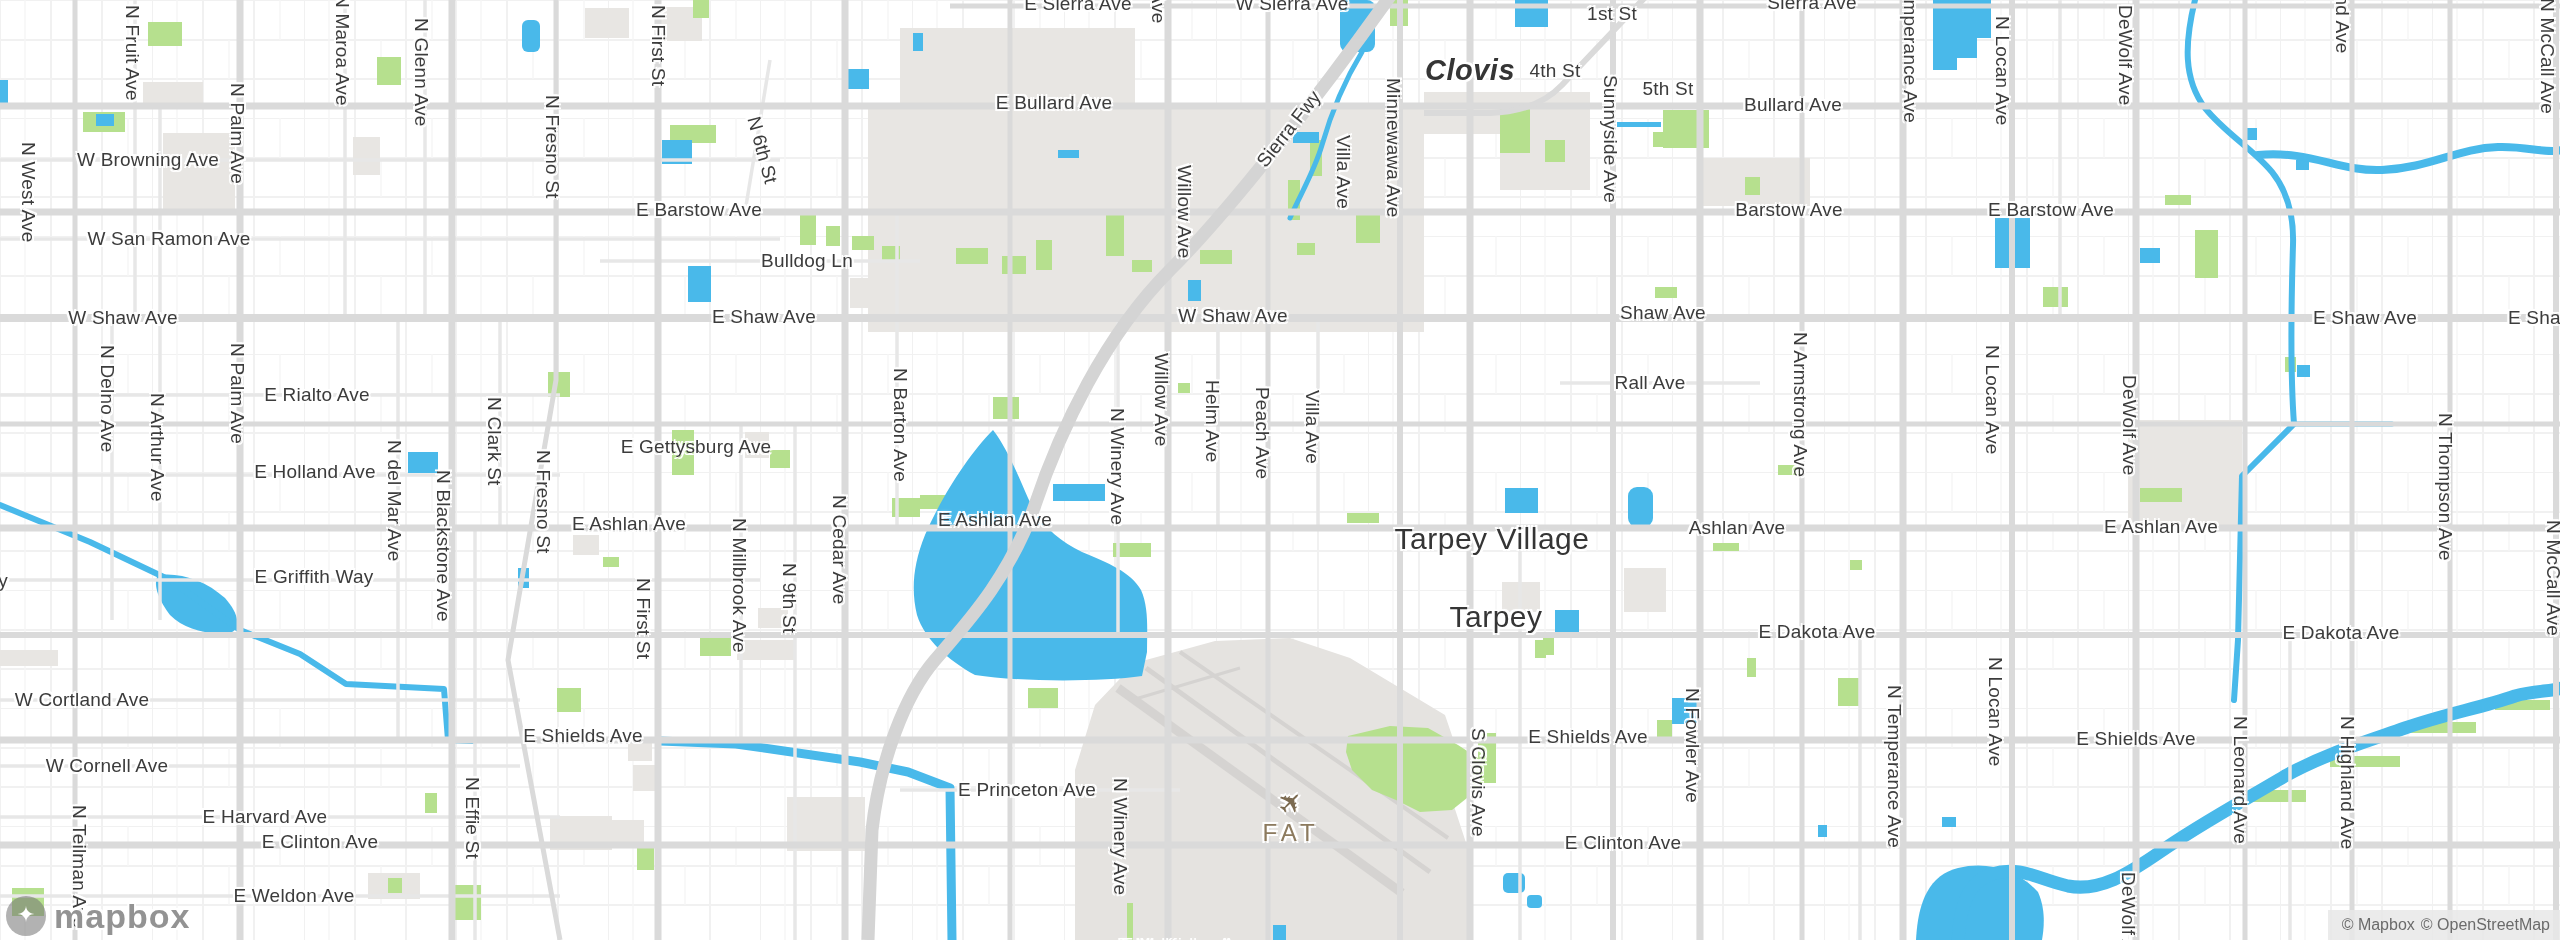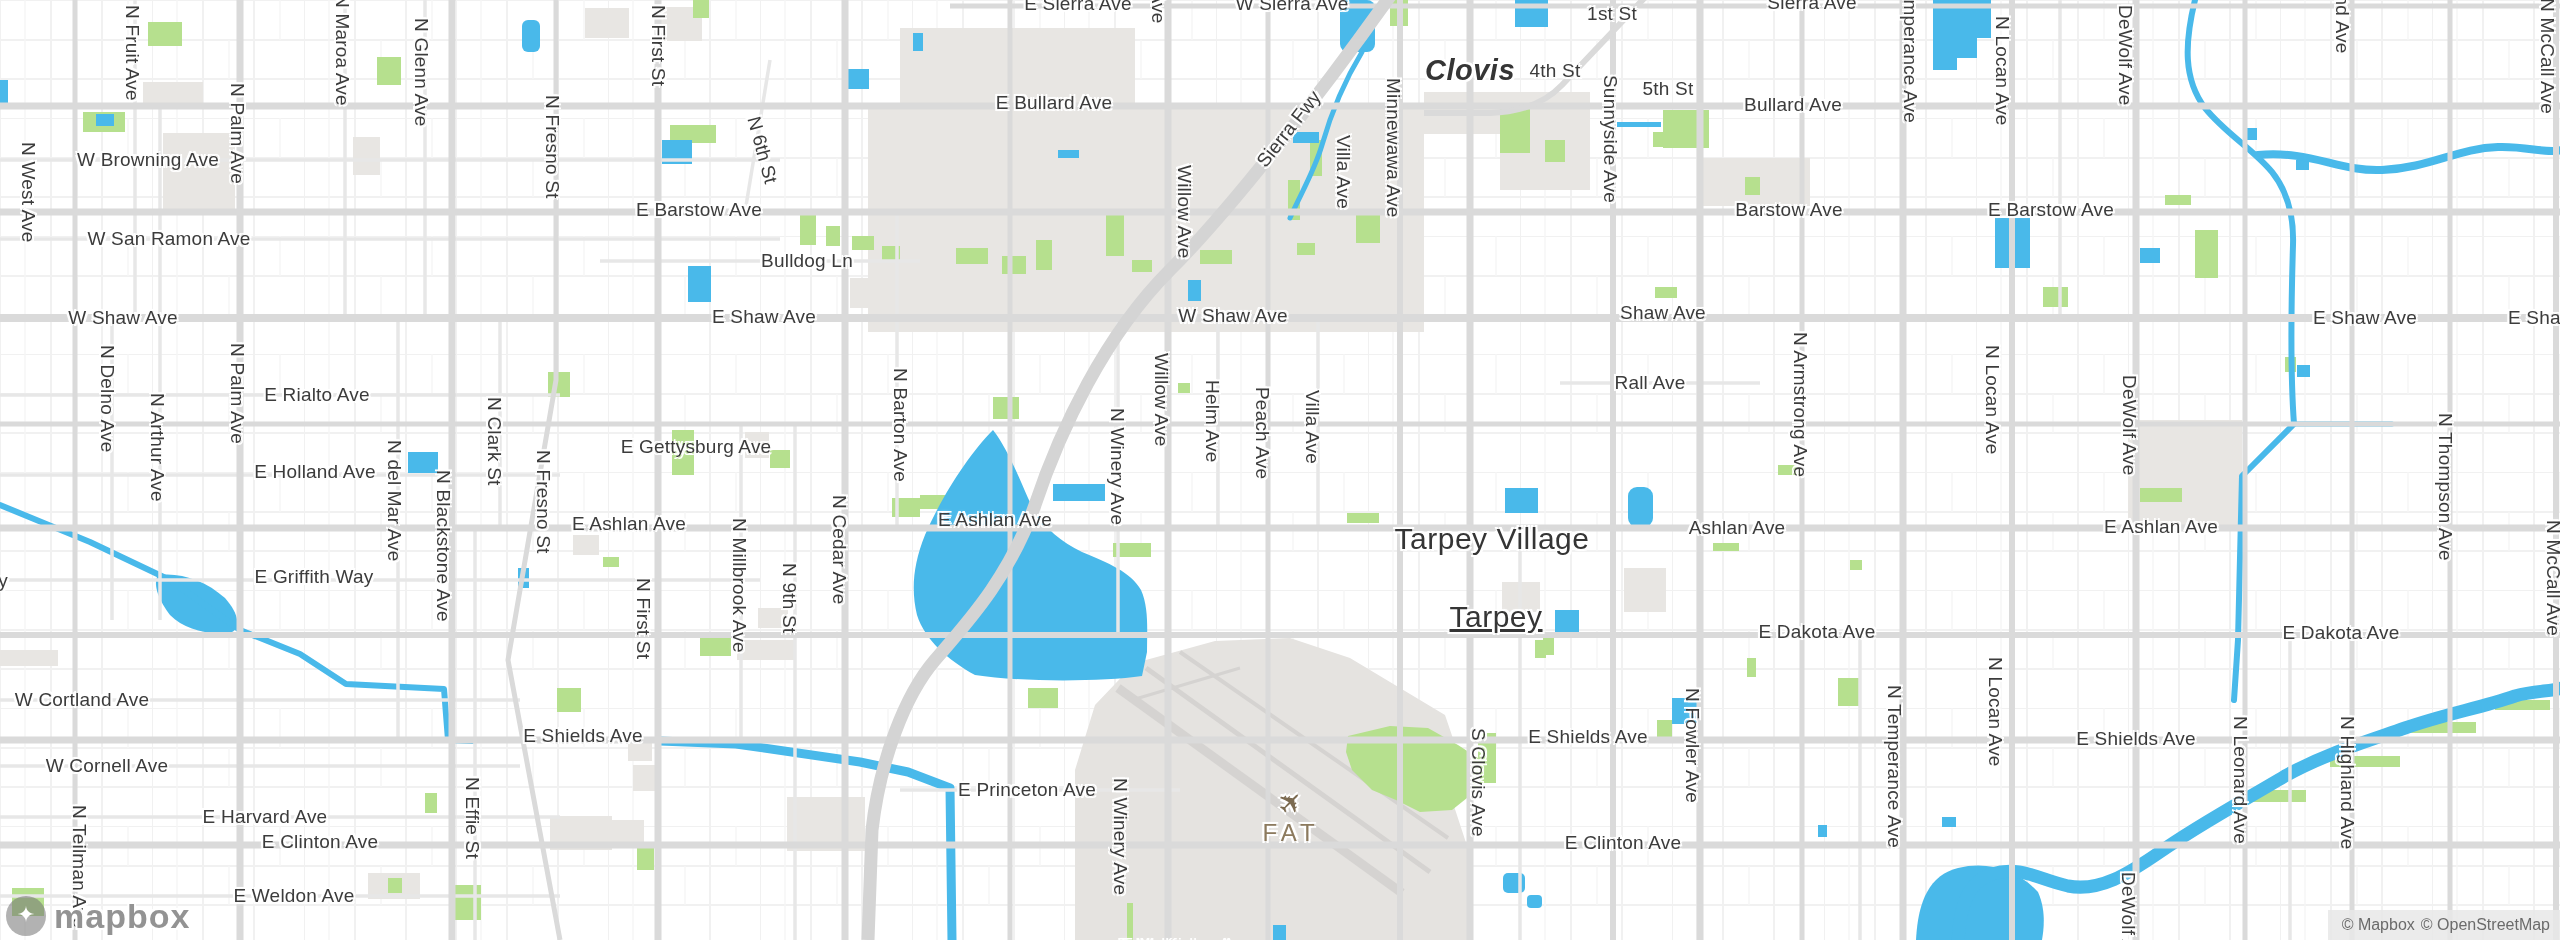--- a/index.html
+++ b/index.html
@@ -388,21 +388,21 @@
       <div class="vwrap" style="left: 2358px; top: 716px;"><span>N Highland Ave</span></div>
       <div class="vwrap" style="left: 2353px; top: -80px;"><span>N Highland Ave</span></div>
       <div class="vwrap" style="left: 1703px; top: 688px;"><span>N Fowler Ave</span></div>
       <div class="vwrap" style="left: 1489px; top: 728px;"><span>S Clovis Ave</span></div>
       <div class="vwrap" style="left: 483px; top: 777px;"><span>N Effie St</span></div>
       <div class="vwrap" style="left: 90px; top: 805px;"><span>N Teilman Ave</span></div>
       <div class="dlbl" style="left: 1289px; top: 129px; transform: translate(-50%, -50%) rotate(-52deg);">Sierra Fwy</div>
       <div class="dlbl" style="left: 762px; top: 150px; transform: translate(-50%, -50%) rotate(75deg);">N 6th St</div>
       <div class="city bold" style="left: 1470px; top: 70px; font-style: italic;">Clovis</div>
       <div class="city" style="left: 1492px; top: 539px;">Tarpey Village</div>
-      <div class="city" style="left: 1496px; top: 617px; text-decoration: underline;">Tarpey</div>
+      <div class="city" style="left: 1496px; top: 617px;">Tarpey</div>
       <div class="poi airport" style="left: 1291px; top: 786px;">
         <span class="plane">✈</span>
         <div>FAT</div>
       </div>
     </div>
 
 <a id="logo">
   <span class="logo-mark"></span>
   <span class="logo-text">mapbox</span>
 </a>

